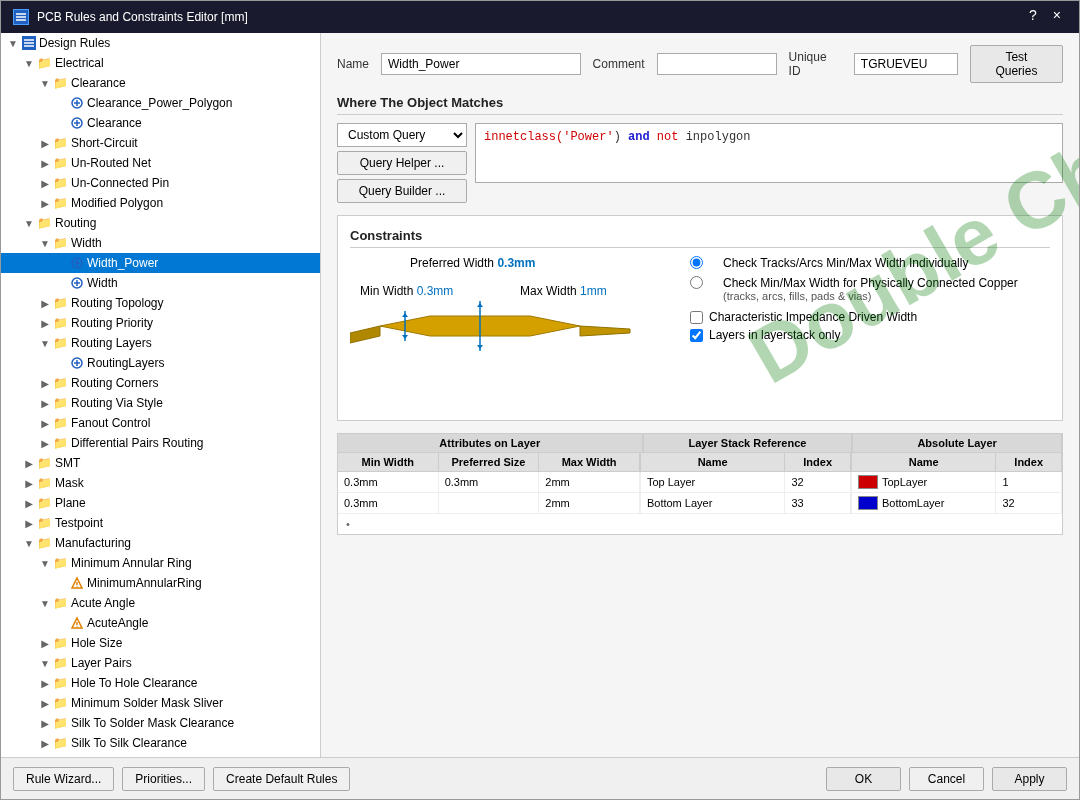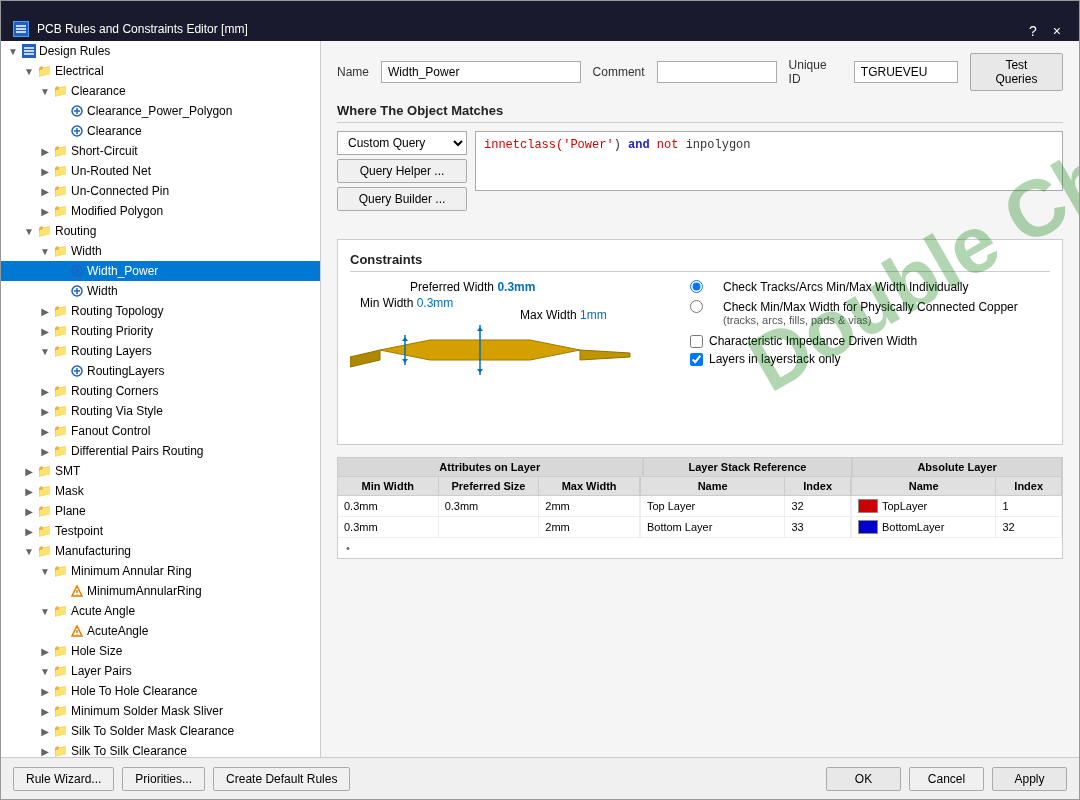--- a/index.html
+++ b/index.html
@@ -1,20 +1,20 @@
 <!DOCTYPE html>
 <html><head>
   <meta charset="utf-8">
   <style>
     * { box-sizing: border-box; margin: 0; padding: 0; }
     body { font-family: 'Segoe UI', Arial, sans-serif; font-size: 12px; background: #f0f0f0; width: 1080px; height: 800px; overflow: hidden; }
     
     .window { width: 1080px; height: 800px; background: #f0f0f0; border: 1px solid #999; display: flex; flex-direction: column; }
     
-    .titlebar { background: #1a1a2e; color: white; padding: 20px 12px; display: flex; align-items: flex-start; justify-content: space-between; height: 32px; }
+    .titlebar { background: #1a1a2e; color: white; padding: 8px 12px; display: flex; align-items: flex-end; justify-content: space-between; height: 32px; }
     .titlebar-left { display: flex; align-items: center; gap: 8px; }
     .titlebar-title { font-size: 12px; color: white; }
     .titlebar-controls { display: flex; gap: 4px; }
     .titlebar-btn { background: none; border: none; color: white; cursor: pointer; padding: 2px 6px; font-size: 14px; }
     .titlebar-icon { width: 16px; height: 16px; background: #4a9eff; display: flex; align-items: center; justify-content: center; }
     
     .main-content { display: flex; flex: 1; overflow: hidden; }
     
     
     .left-panel { width: 320px; border-right: 1px solid #ccc; background: white; display: flex; flex-direction: column; overflow: hidden; }
@@ -38,21 +38,21 @@
     .field-input-name { width: 200px; }
     .field-input-comment { width: 120px; }
     .field-input-uid { width: 104px; }
     .btn { padding: 4px 12px; border: 1px solid #aaa; background: #f0f0f0; cursor: pointer; font-size: 12px; border-radius: 2px; }
     .btn-primary { background: #e8e8e8; }
     
     
     .section-title { font-size: 13px; font-weight: bold; color: #222; margin-bottom: 8px; padding-bottom: 4px; border-bottom: 1px solid #ccc; }
     
     
-    .query-area { display: flex; gap: 8px; margin-bottom: 28px; align-items: flex-start; }
+    .query-area { display: flex; gap: 8px; margin-bottom: 12px; align-items: flex-start; }
     .query-dropdown { width: 130px; }
     .query-text { flex: 1; border: 1px solid #aaa; background: white; padding: 6px 8px; font-family: 'Courier New', monospace; font-size: 12px; min-height: 60px; }
     .code-func { color: #d00000; }
     .code-str { color: #d00000; }
     .code-keyword-and { color: #2020d0; font-weight: bold; }
     .code-keyword-not { color: #d00000; }
     .code-plain { color: #333; }
     
     
     .constraints-section { background: white; border: 1px solid #ccc; padding: 12px; margin-bottom: 12px; }
@@ -473,21 +473,21 @@
         <div class="constraints-section">
           <div class="section-title">Constraints</div>
 
           <div style="display:flex; gap:20px; margin-bottom:12px;">
 
             <div style="flex:0 0 320px; position:relative; height:140px;">
               <div style="position:absolute; top:0; left:60px; font-size:12px;">
                 <span>Preferred Width</span>
                 <span style="color:#0070c0; font-weight:bold;">0.3mm</span>
               </div>
-              <div style="position:absolute; top:16px; left:10px; font-size:12px;">
+              <div style="position:absolute; top:28px; left:10px; font-size:12px;">
                 <span>Min Width</span>
                 <span style="color:#0070c0;">0.3mm</span>
               </div>
               <div style="position:absolute; top:28px; left:170px; font-size:12px;">
                 <span>Max Width</span>
                 <span style="color:#0070c0;">1mm</span>
               </div>
 
               <svg width="300" height="100" style="position:absolute; top:35px; left:0;">
 

